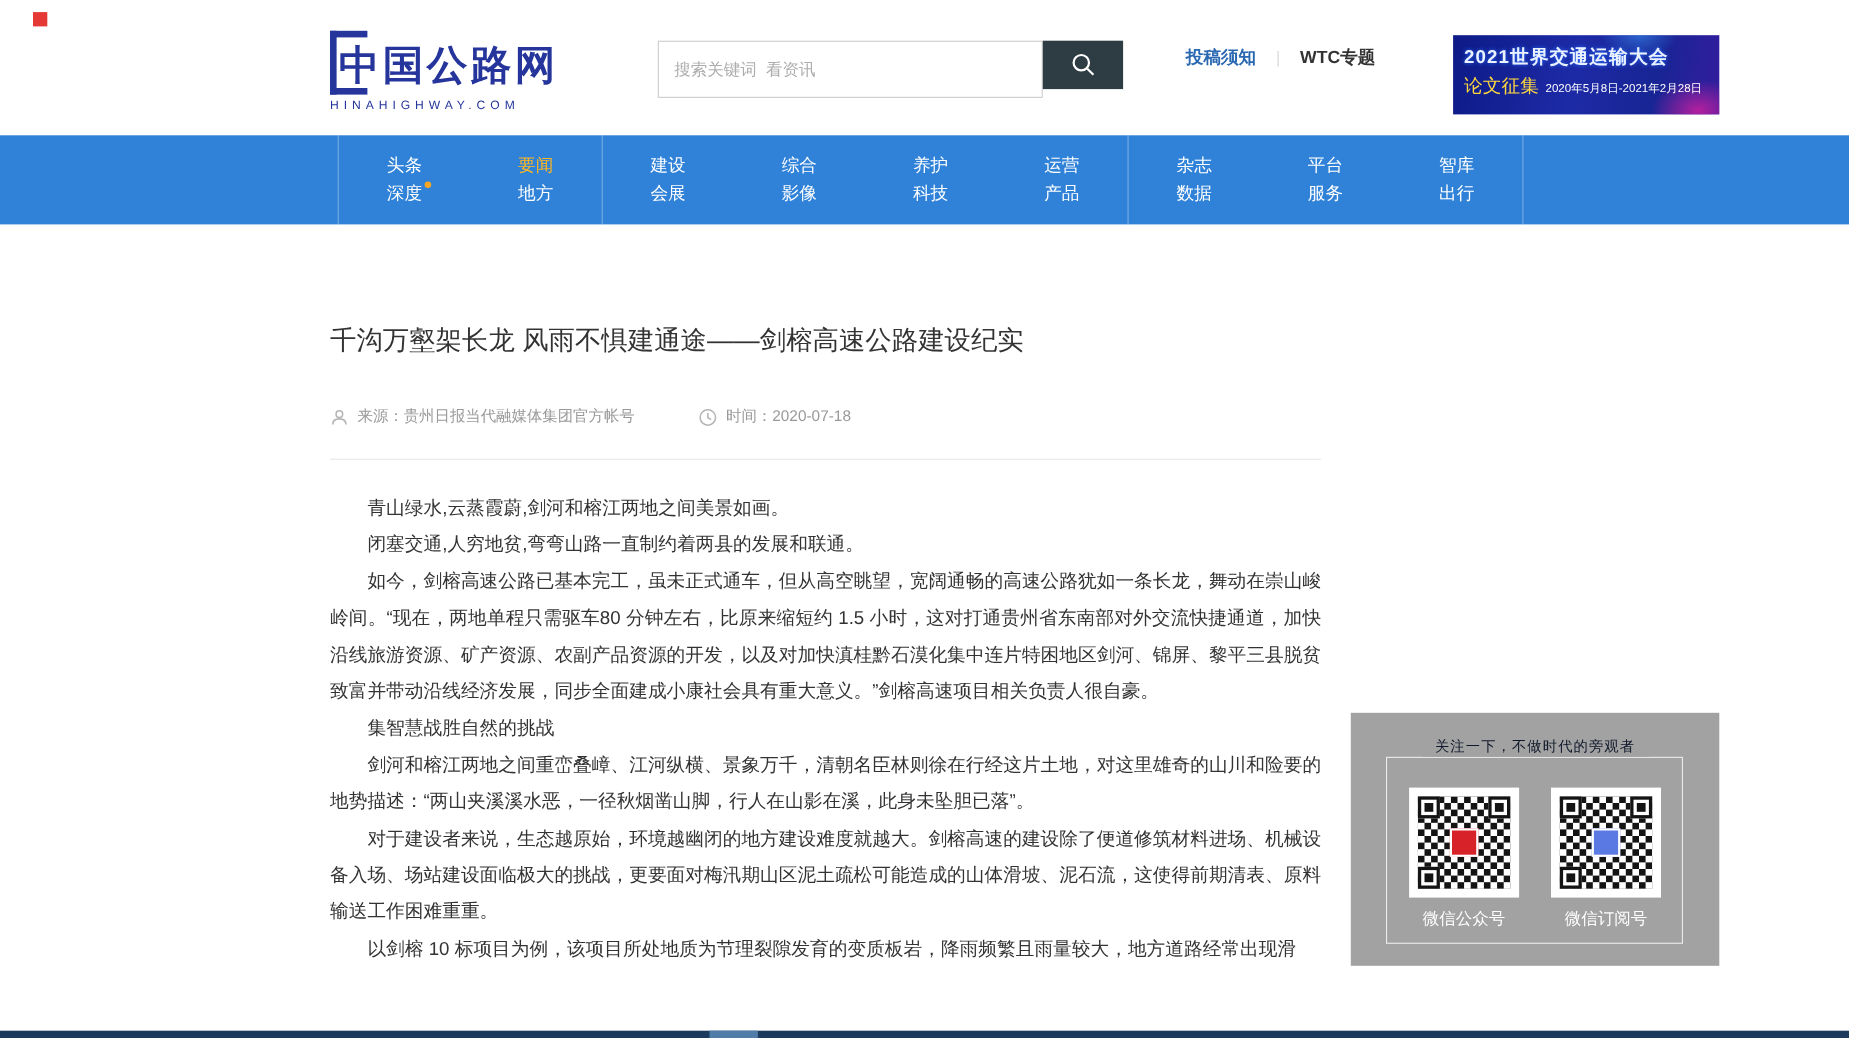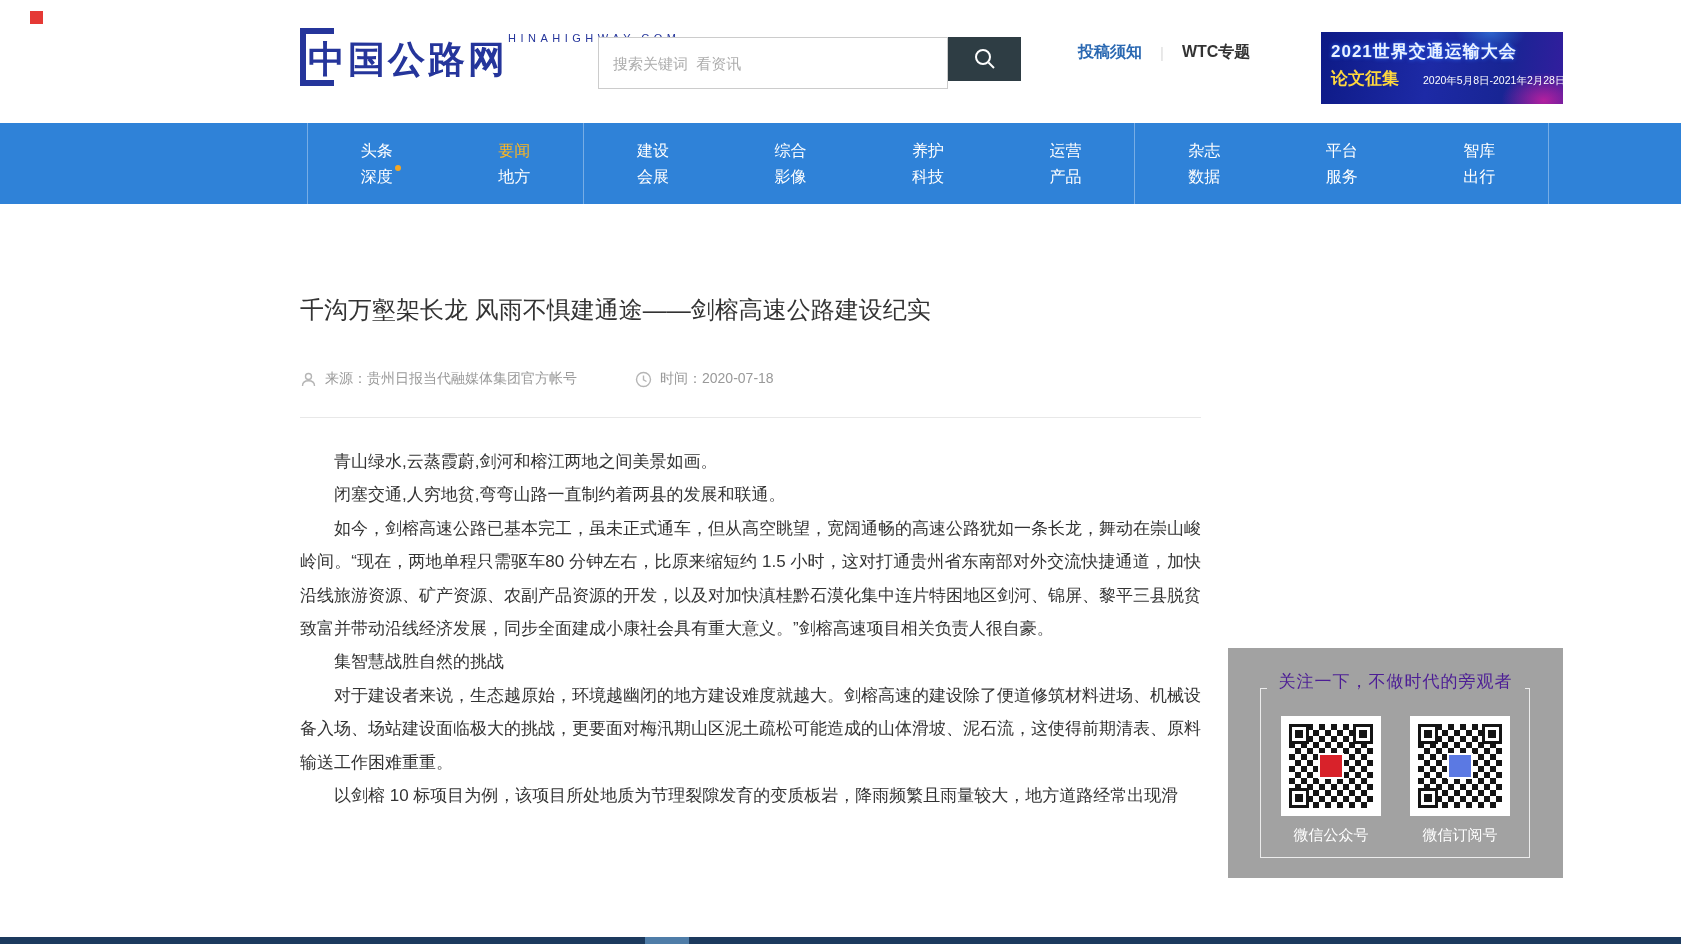--- a/index.html
+++ b/index.html
@@ -4,21 +4,21 @@
 <style>
   * { margin:0; padding:0; box-sizing:border-box; }
   html,body { background:#fff; }
   body { font-family:"Liberation Sans","DejaVu Sans",sans-serif; }
   .page { position:relative; width:1681px; height:944px; background:#fff; overflow:hidden; }
 
   
   .header { position:absolute; left:0; top:0; width:1681px; height:123px; background:#fff; }
   .corner-red { position:absolute; left:30px; top:11px; width:13px; height:13px; background:#e53935; }
 
-  .logo { position:absolute; left:300px; top:28px; display:flex; flex-direction:row; cursor:pointer; }
+  .logo { position:absolute; left:300px; top:28px; display:flex; flex-direction:column; cursor:pointer; }
   .logo-row { display:flex; align-items:center; }
   .logo-mark { position:relative; width:34px; height:58px; border:6px solid #25359b; border-right:0; margin-right:-26px; }
   .logo-text { font-size:37px; font-weight:bold; color:#25359b; letter-spacing:3px; line-height:1; padding-top:4px; }
   .logo-sub { font-size:11px; font-weight:normal; color:#25359b; letter-spacing:4.5px; margin-top:4px; }
 
   .search-wrap { position:absolute; left:598px; top:37px; display:flex; height:44px; }
   .search-input { width:350px; height:52px; border:1px solid #ccc; outline:none; font-size:15px; padding:0 14px; color:#333; }
   .search-input::placeholder { color:#adadad; }
   .search-btn { width:73px; height:44px; background:#2e3d44; border:0; cursor:pointer; display:flex; align-items:center; justify-content:center; }
 
@@ -28,26 +28,26 @@
   .hl-wtc { color:#333; font-weight:bold; cursor:pointer; }
 
   .banner { position:absolute; left:1321px; top:32px; width:242px; height:72px; cursor:pointer;
     background:
       radial-gradient(60px 40px at 92% 95%, rgba(224,32,160,.75), rgba(224,32,160,0) 70%),
       radial-gradient(50px 30px at 70% 0%, rgba(64,160,255,.5), rgba(64,160,255,0) 70%),
       linear-gradient(100deg,#0d1a86 0%, #1d2aa6 45%, #182594 75%, #341d9e 100%);
     color:#fff; padding:8px 8px 6px 10px; overflow:hidden; }
   .banner-l1 { font-size:17px; font-weight:bold; letter-spacing:1px; color:#eaf2ff; text-shadow:0 0 4px #2a6cff; white-space:nowrap; }
   .banner-l2 { display:flex; align-items:baseline; margin-top:4px; white-space:nowrap; }
-  .banner-call { font-size:17px; font-weight:bold; color:#ffd83d; margin-right:24px; }
+  .banner-call { font-size:17px; font-weight:normal; color:#ffd83d; margin-right:6px; }
   .banner-date { font-size:10.5px; font-weight:normal; color:#fff; }
 
   
   .nav { position:absolute; left:0; top:123px; width:1681px; height:81px; background:#2f82d8; }
-  .nav-inner { position:absolute; left:307px; top:0; width:1242px; height:81px; display:flex; }
+  .nav-inner { position:absolute; left:307px; top:0; width:1078px; height:81px; display:flex; }
   .nav-col { flex:1; display:flex; flex-direction:column; align-items:center; justify-content:center; gap:10px; }
   .nav-col.g-start { border-left:1px solid rgba(255,255,255,.35); }
   .nav-col.g-end { border-right:1px solid rgba(255,255,255,.35); }
   .nav-item { color:#fff; font-size:16px; line-height:1; cursor:pointer; position:relative; }
   .nav-item.active { color:#fbb622; }
   .nav-dot { position:absolute; right:-8px; top:-4px; width:6px; height:6px; border-radius:50%; background:#f5a623; }
 
   
   .main { position:absolute; left:300px; top:295px; width:901px; }
   .art-title { font-size:24px; font-weight:400; color:#333; line-height:30px; }
@@ -61,21 +61,21 @@
 
   
   .hot-box { position:absolute; left:1228px; top:270px; width:335px; height:348px; background:#f3f3f3;
     border-top:3px solid #f5b429; padding:24px 22px 20px 22px; overflow:hidden; }
   .hot-title { font-size:17px; font-weight:bold; color:#222; margin-bottom:20px; }
   .hot-item { font-size:15px; color:#4d4d4d; line-height:23px; margin-bottom:24px; cursor:pointer; }
 
   .qr-box { position:absolute; left:1228px; top:648px; width:335px; height:230px; background:#a2a2a2; }
   .qr-frame { position:absolute; left:32px; top:40px; width:270px; height:170px; border:1px solid rgba(255,255,255,.8); }
   .qr-title-wrap { position:absolute; left:0; top:22px; width:100%; text-align:center; }
-  .qr-title { display:inline-block; background:#a2a2a2; padding:0 12px; color:#4c1d95; font-size:17px; letter-spacing:1px; }
+  .qr-title { display:inline-block; background:#a2a2a2; padding:0 12px; color:#0f172a; font-size:13px; letter-spacing:1px; }
   .qr-tile { position:absolute; top:68px; width:100px; height:100px; background:#fff; padding:8px; }
   .qr-tile.left { left:53px; } .qr-tile.right { left:182px; }
   .qr-pattern { position:relative; width:84px; height:84px;
     background:repeating-conic-gradient(#141414 0% 25%, #fff 0% 50%); background-size:12px 12px; }
   .finder { position:absolute; width:20px; height:20px; border:3px solid #141414; background:#fff; }
   .finder .dot { width:8px; height:8px; background:#141414; margin:3px; }
   .finder.tl { left:0; top:0; } .finder.tr { right:0; top:0; } .finder.bl { left:0; bottom:0; }
   .qr-logo { position:absolute; left:29px; top:29px; width:26px; height:26px; border:2px solid #fff; }
   .qr-logo.red { background:#d8222a; } .qr-logo.blue { background:#5b79e3; }
   .qr-label { position:absolute; top:178px; width:100px; text-align:center; color:#fff; font-size:15px; }
@@ -193,20 +193,21 @@
       </div>
     </div>
 
     <div class="divider"></div>
 
     <div class="body-text">
       <p>青山绿水,云蒸霞蔚,剑河和榕江两地之间美景如画。</p>
       <p>闭塞交通,人穷地贫,弯弯山路一直制约着两县的发展和联通。</p>
       <p>如今，剑榕高速公路已基本完工，虽未正式通车，但从高空眺望，宽阔通畅的高速公路犹如一条长龙，舞动在崇山峻岭间。“现在，两地单程只需驱车80 分钟左右，比原来缩短约 1.5 小时，这对打通贵州省东南部对外交流快捷通道，加快沿线旅游资源、矿产资源、农副产品资源的开发，以及对加快滇桂黔石漠化集中连片特困地区剑河、锦屏、黎平三县脱贫致富并带动沿线经济发展，同步全面建成小康社会具有重大意义。”剑榕高速项目相关负责人很自豪。</p>
       <p>集智慧战胜自然的挑战</p>
+      <p>剑河和榕江两地之间重峦叠嶂、江河纵横、景象万千，清朝名臣林则徐在行经这片土地，对这里雄奇的山川和险要的地势描述：“两山夹溪溪水恶，一径秋烟凿山脚，行人在山影在溪，此身未坠胆已落”。</p>
       <p>对于建设者来说，生态越原始，环境越幽闭的地方建设难度就越大。剑榕高速的建设除了便道修筑材料进场、机械设备入场、场站建设面临极大的挑战，更要面对梅汛期山区泥土疏松可能造成的山体滑坡、泥石流，这使得前期清表、原料输送工作困难重重。</p>
       <p>以剑榕 10 标项目为例，该项目所处地质为节理裂隙发育的变质板岩，降雨频繁且雨量较大，地方道路经常出现滑</p>
     </div>
   </div>
 
 
   <div class="qr-box">
     <div class="qr-frame"></div>
     <div class="qr-title-wrap">
       <span class="qr-title">关注一下，不做时代的旁观者</span>

